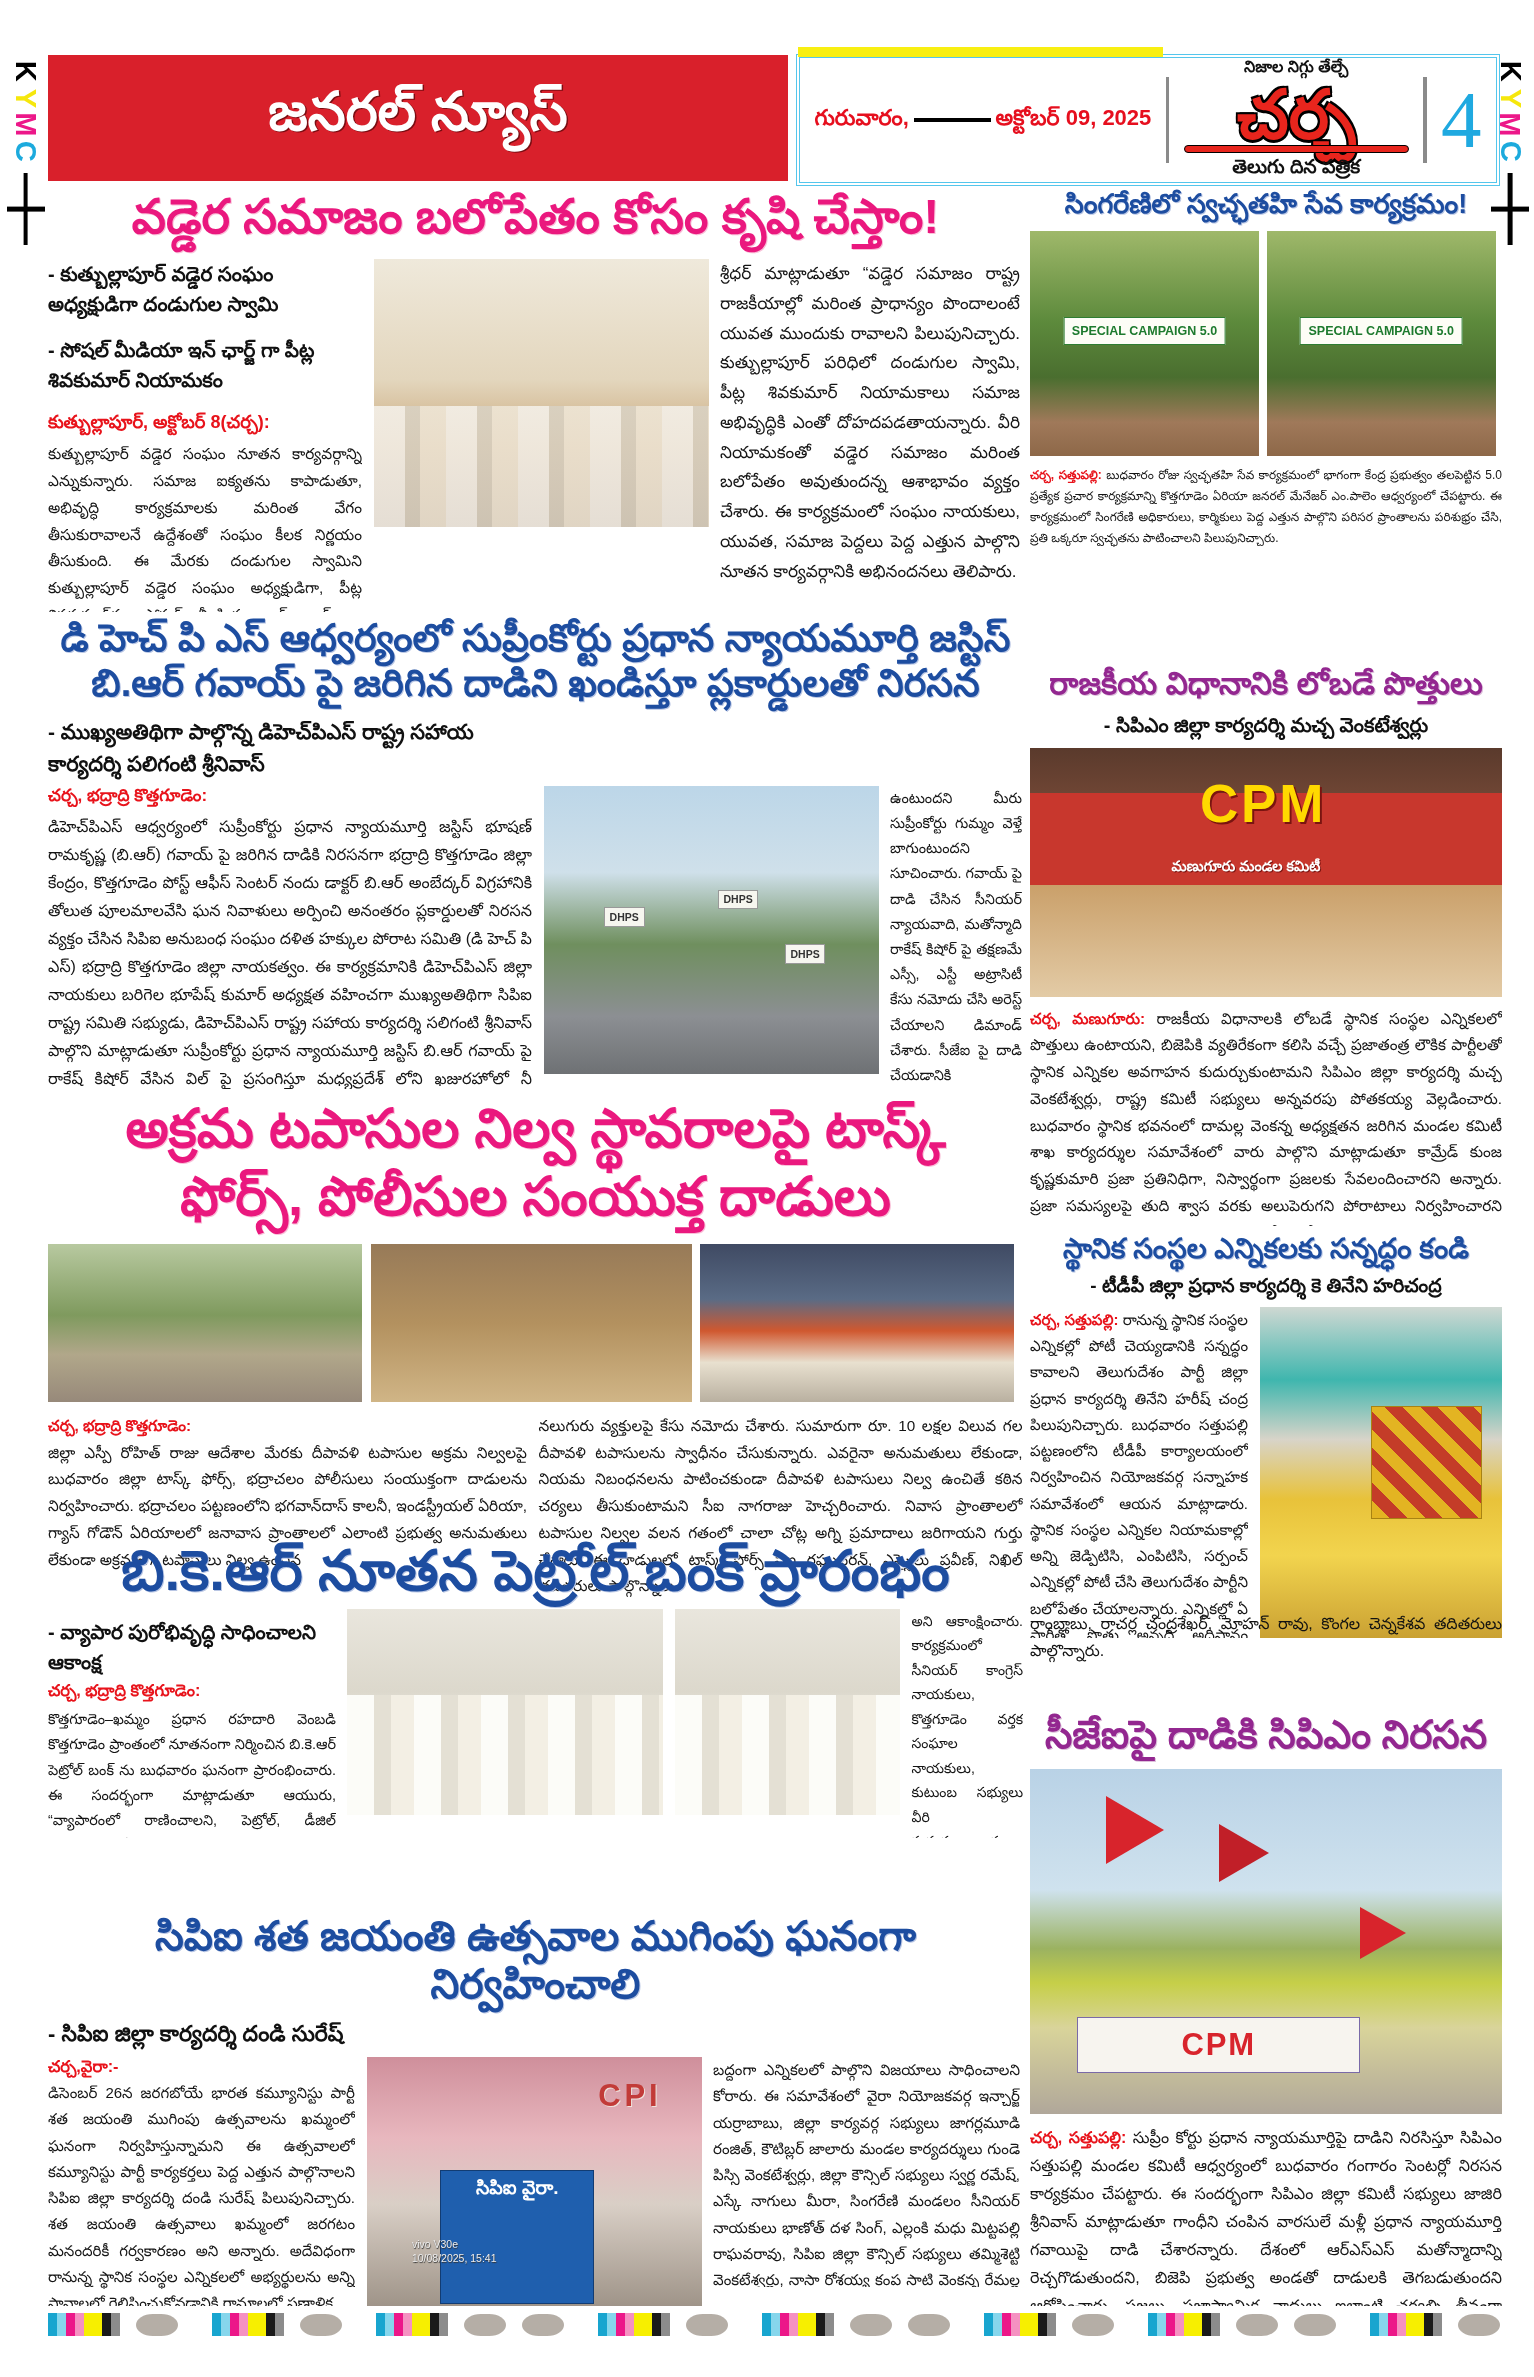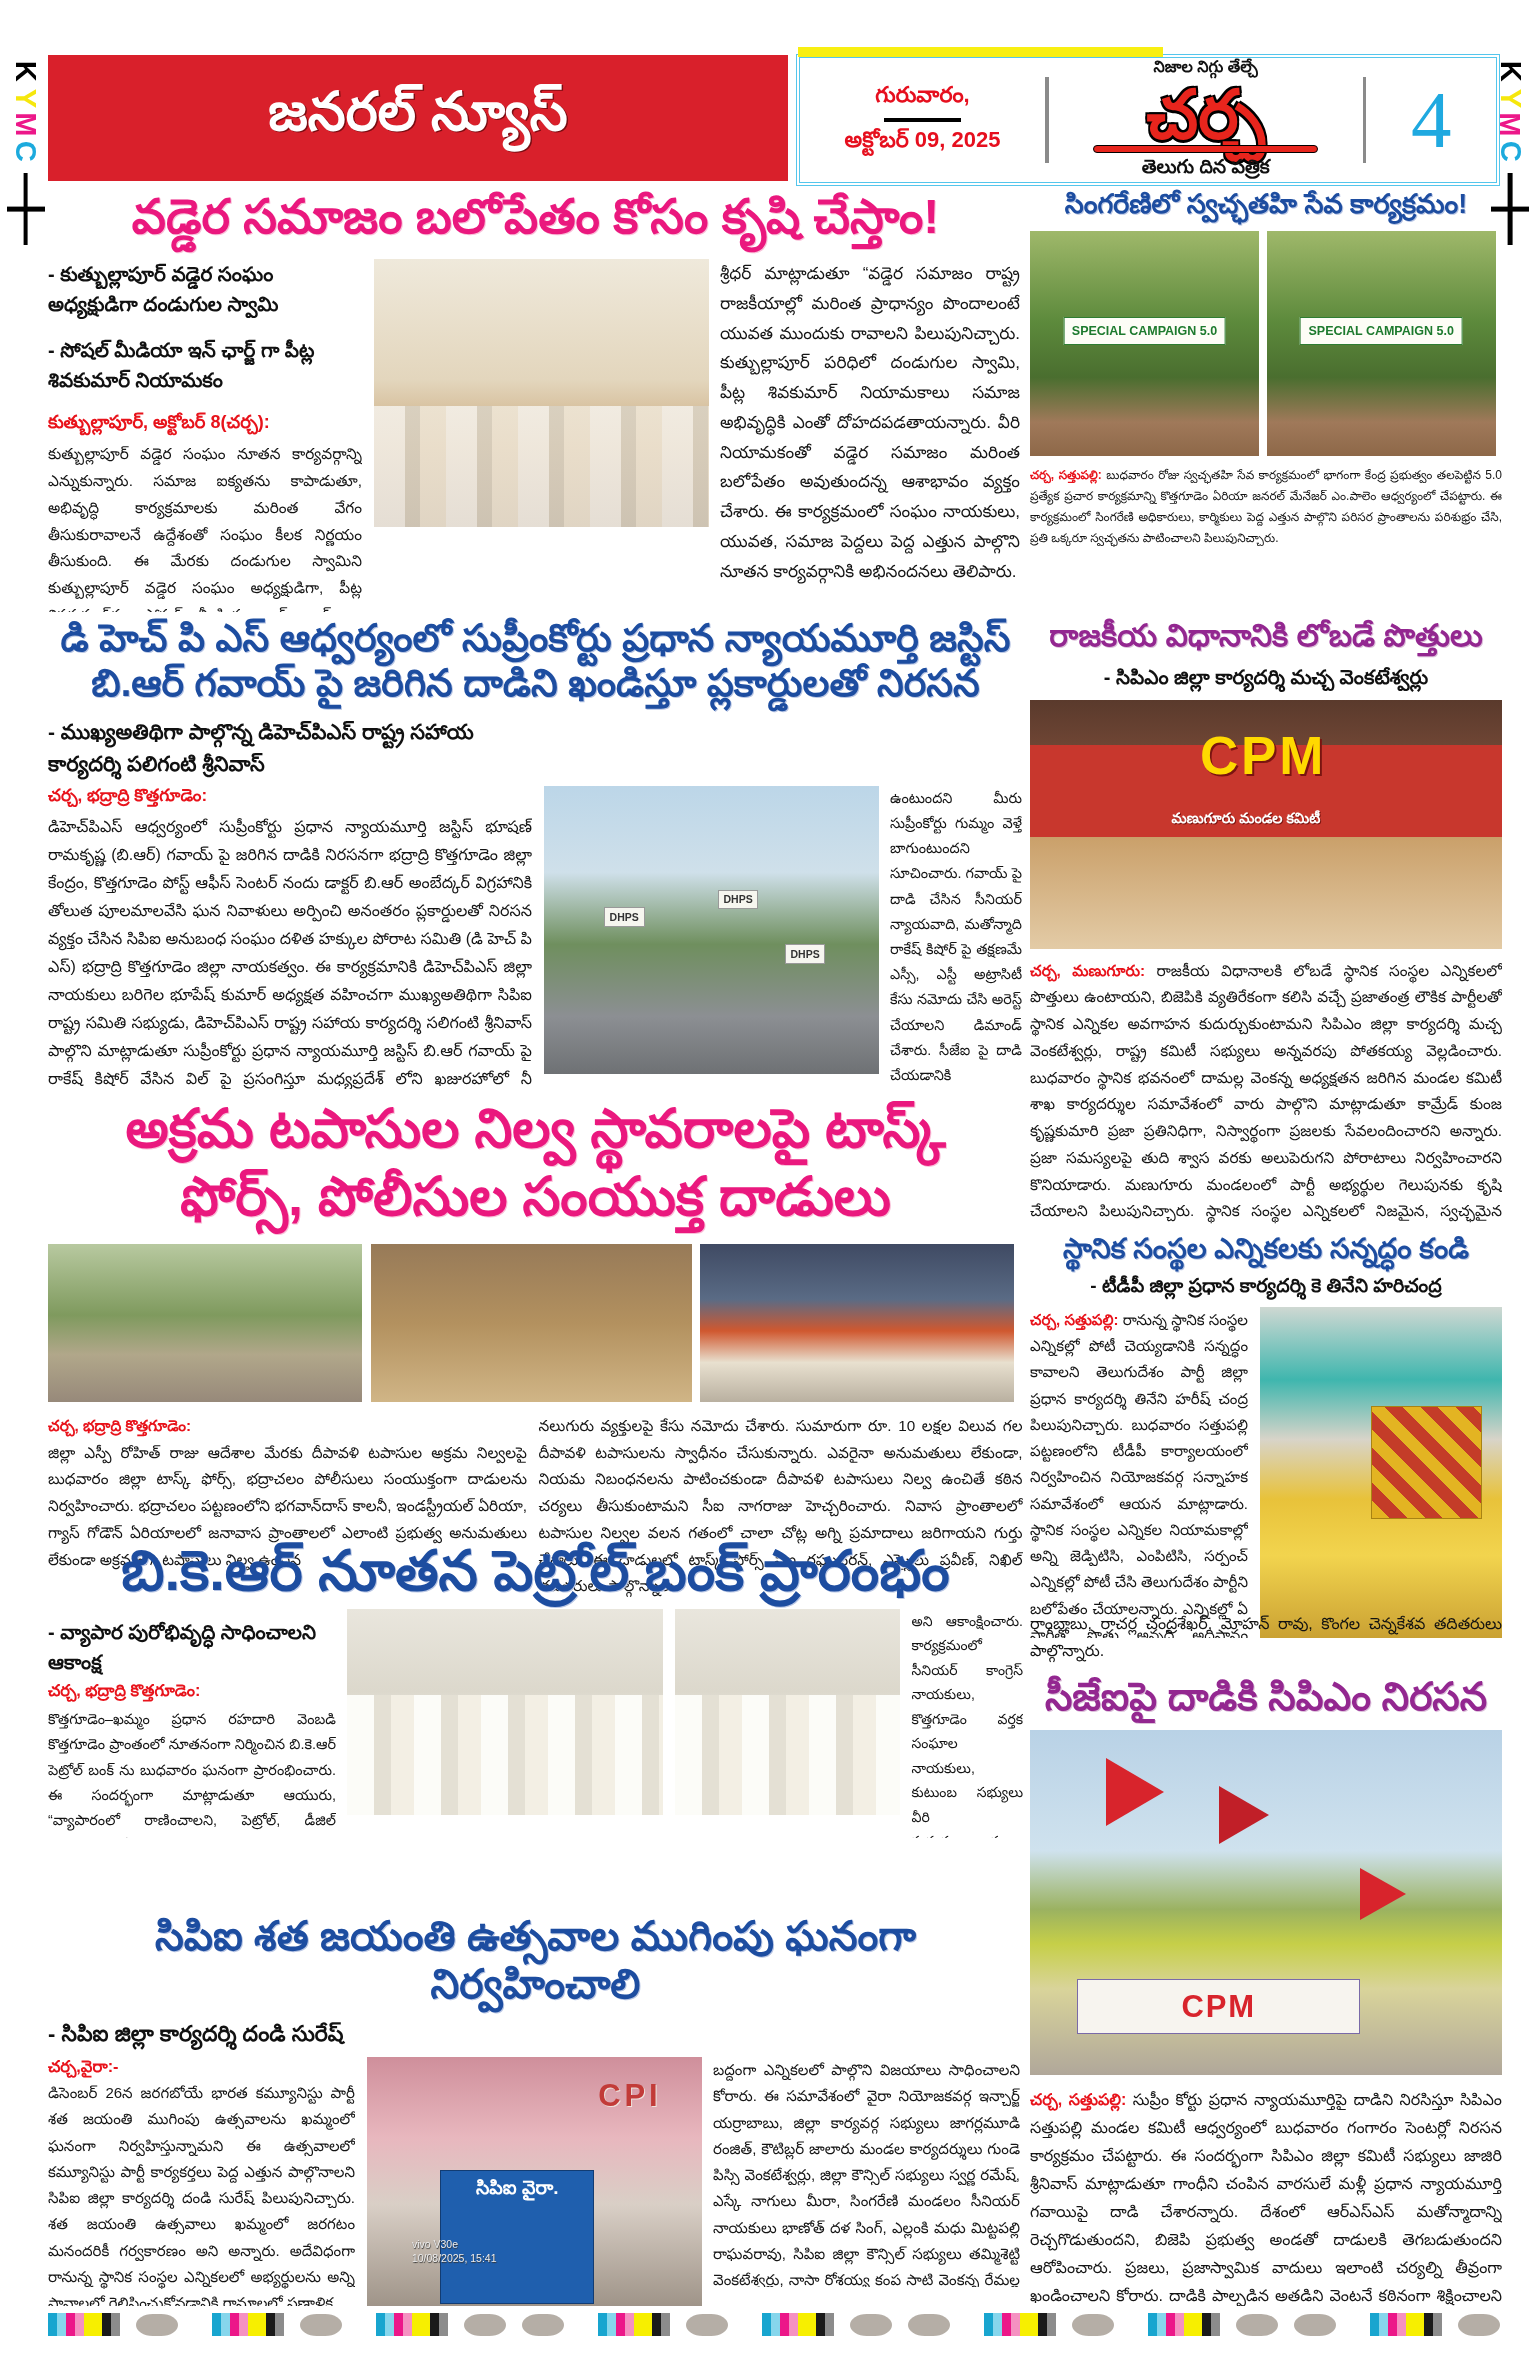--- a/index.html
+++ b/index.html
@@ -17,37 +17,37 @@
   .crosshair::before{content:"";position:absolute;left:50%;top:0;width:4.8px;height:100%;background:#000;transform:translateX(-50%);}
   .crosshair::after{content:"";position:absolute;top:50%;left:0;width:100%;height:4.8px;background:#000;transform:translateY(-50%);}
 
   
   .section-banner{position:absolute;left:48px;top:55px;width:740px;height:126px;background:#d9202b;
      display:flex;align-items:center;justify-content:center;}
   .section-banner span{color:#fff;font-size:54px;font-weight:bold;text-shadow:1.4px 1.4px 0 #7a0d12;}
   .masthead{position:absolute;left:796px;top:54px;width:704px;height:132px;border:1.9px solid #54c6ec;padding:1.9px;}
   .masthead-inner{width:100%;height:100%;border:1.4px solid #54c6ec;display:flex;align-items:center;justify-content:space-evenly;position:relative;}
   .mast-yellow{position:absolute;left:-1.9px;top:-10.5px;width:365px;height:9.6px;background:#f8ef12;}
-  .mast-date{display:flex;flex-direction:column;align-items:center;gap:4.8px;color:#e60f1e;font-weight:bold;font-size:22px;}
+  .mast-date{display:flex;flex-direction:row;align-items:center;gap:4.8px;color:#e60f1e;font-weight:bold;font-size:22px;}
   .mast-date .rule{width:77px;height:4.3px;background:#000;}
   .vr{width:3.4px;height:86px;background:#8a8a8a;}
   .mast-logo{display:flex;flex-direction:column;align-items:center;}
   .mast-tagline{font-size:16px;color:#111;font-weight:bold;}
   .mast-title{font-size:68px;font-weight:bold;color:#e8251d;line-height:1.0;
       text-shadow:-1.9px -1.9px 0 #000,1.9px -1.9px 0 #000,-1.9px 1.9px 0 #000,1.9px 1.9px 0 #000,0 2.9px 0 #000;}
   .mast-underline{width:225px;height:8.6px;background:#e8251d;border:1.9px solid #000;border-radius:4.8px;margin-top:-2.9px;}
   .mast-sub{font-size:19px;font-weight:bold;margin-top:2.9px;}
   .mast-page{font-size:81px;color:#1fa9e0;font-family:"Liberation Serif","DejaVu Serif",serif;}
 
   
   .art{position:absolute;overflow:hidden;}
   .hl{font-weight:bold;text-align:center;line-height:1.18;}
   .hl-pink{color:#ea187e;text-shadow:1px 1.4px 0 #f9c0d8;}
   .hl-blue{color:#1d4da0;text-shadow:1px 1.4px 0 #b9c6e4;}
-  .hl-purple{color:#932790;text-shadow:1px 1.4px 0 #dcc0da;}
+  .hl-purple{color:#932790;text-shadow:1px 1.4px 0 #dcc0da;margin-top:48px;}
   .byline{font-weight:bold;font-size:21px;color:#111;line-height:1.5;}
   .dateline{font-weight:bold;color:#e8131b;}
   .body-txt{font-size:15.3px;line-height:1.75;text-align:justify;color:#141414;}
   .cols{display:flex;gap:11.5px;}
   .photo{position:relative;overflow:hidden;flex-shrink:0;}
 
   
   .a1{left:48px;top:189px;width:975px;height:423px;}
   .a1 .hl{font-size:48px;}
   .a1-row{margin-top:13.4px;}

